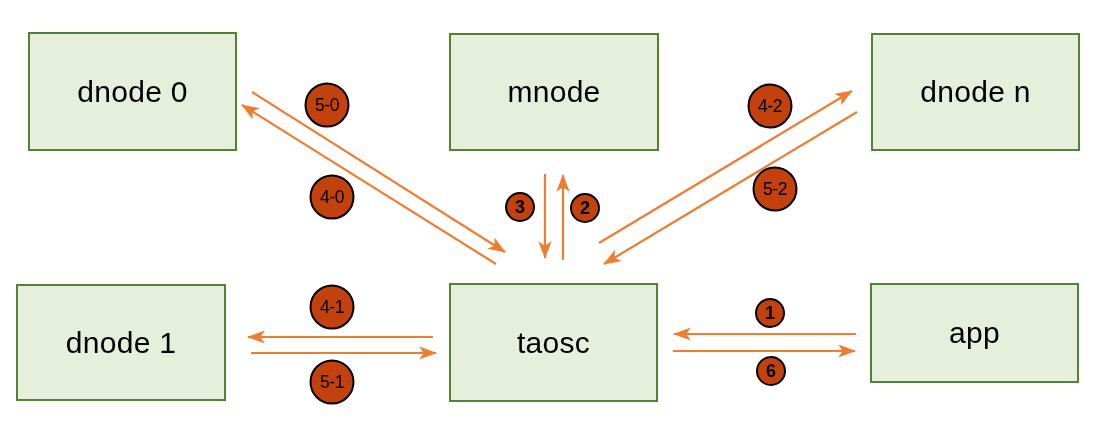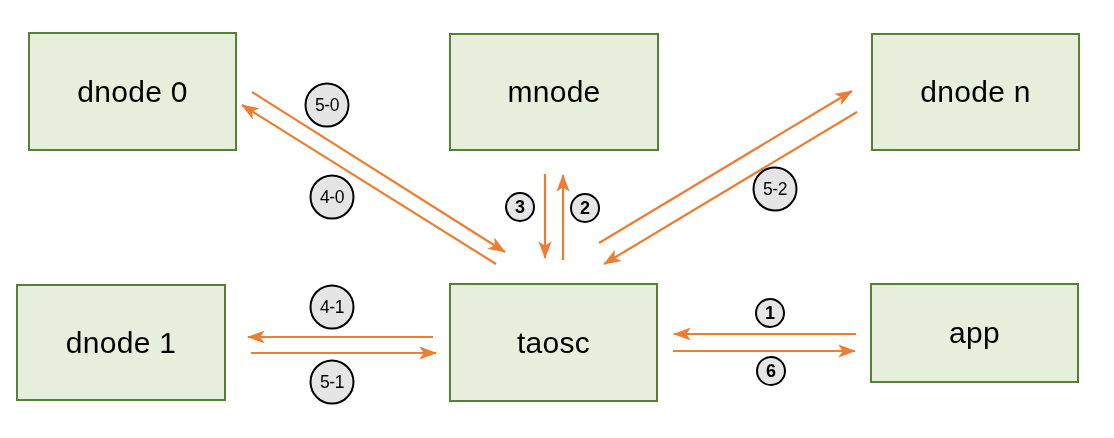--- a/index.html
+++ b/index.html
@@ -30,21 +30,21 @@
     display: flex;
     align-items: center;
     justify-content: center;
     font-size: 30px;
     color: #000000;
     letter-spacing: 0.3px;
   }
   .badge {
     position: absolute;
     border-radius: 50%;
-    background: #e5e5e5;
+    background: #c2410c;
     border: 2.2px solid var(--badge-border, #000000);
     box-sizing: border-box;
     display: flex;
     align-items: center;
     justify-content: center;
     transform: translate(-50%, -50%);
     color: #000000;
     line-height: 1;
   }
   .badge.big {
@@ -98,19 +98,20 @@
     <span>taosc</span>
   </div>
   <div class="node" style="left:870px; top:283px; width:209px; height:100px;">
     <span>app</span>
   </div>
 
   <div class="badge big" style="left:327px; top:105px;">5-0</div>
   <div class="badge big" style="left:332px; top:197px;">4-0</div>
   <div class="badge small" style="left:520px; top:207px;">3</div>
   <div class="badge small" style="left:585px; top:208px;">2</div>
+  <div class="badge big" style="left:770px; top:106px;">4-2</div>
   <div class="badge big" style="left:775px; top:189px;text-align:center;">5-2</div>
   <div class="badge big" style="left:332px; top:307px;">4-1</div>
   <div class="badge big" style="left:332px; top:382px;">5-1</div>
   <div class="badge small" style="left:770px; top:313px;">1</div>
   <div class="badge small" style="left:771px; top:371px;">6</div>
 
 </div>
 
 </body></html>

